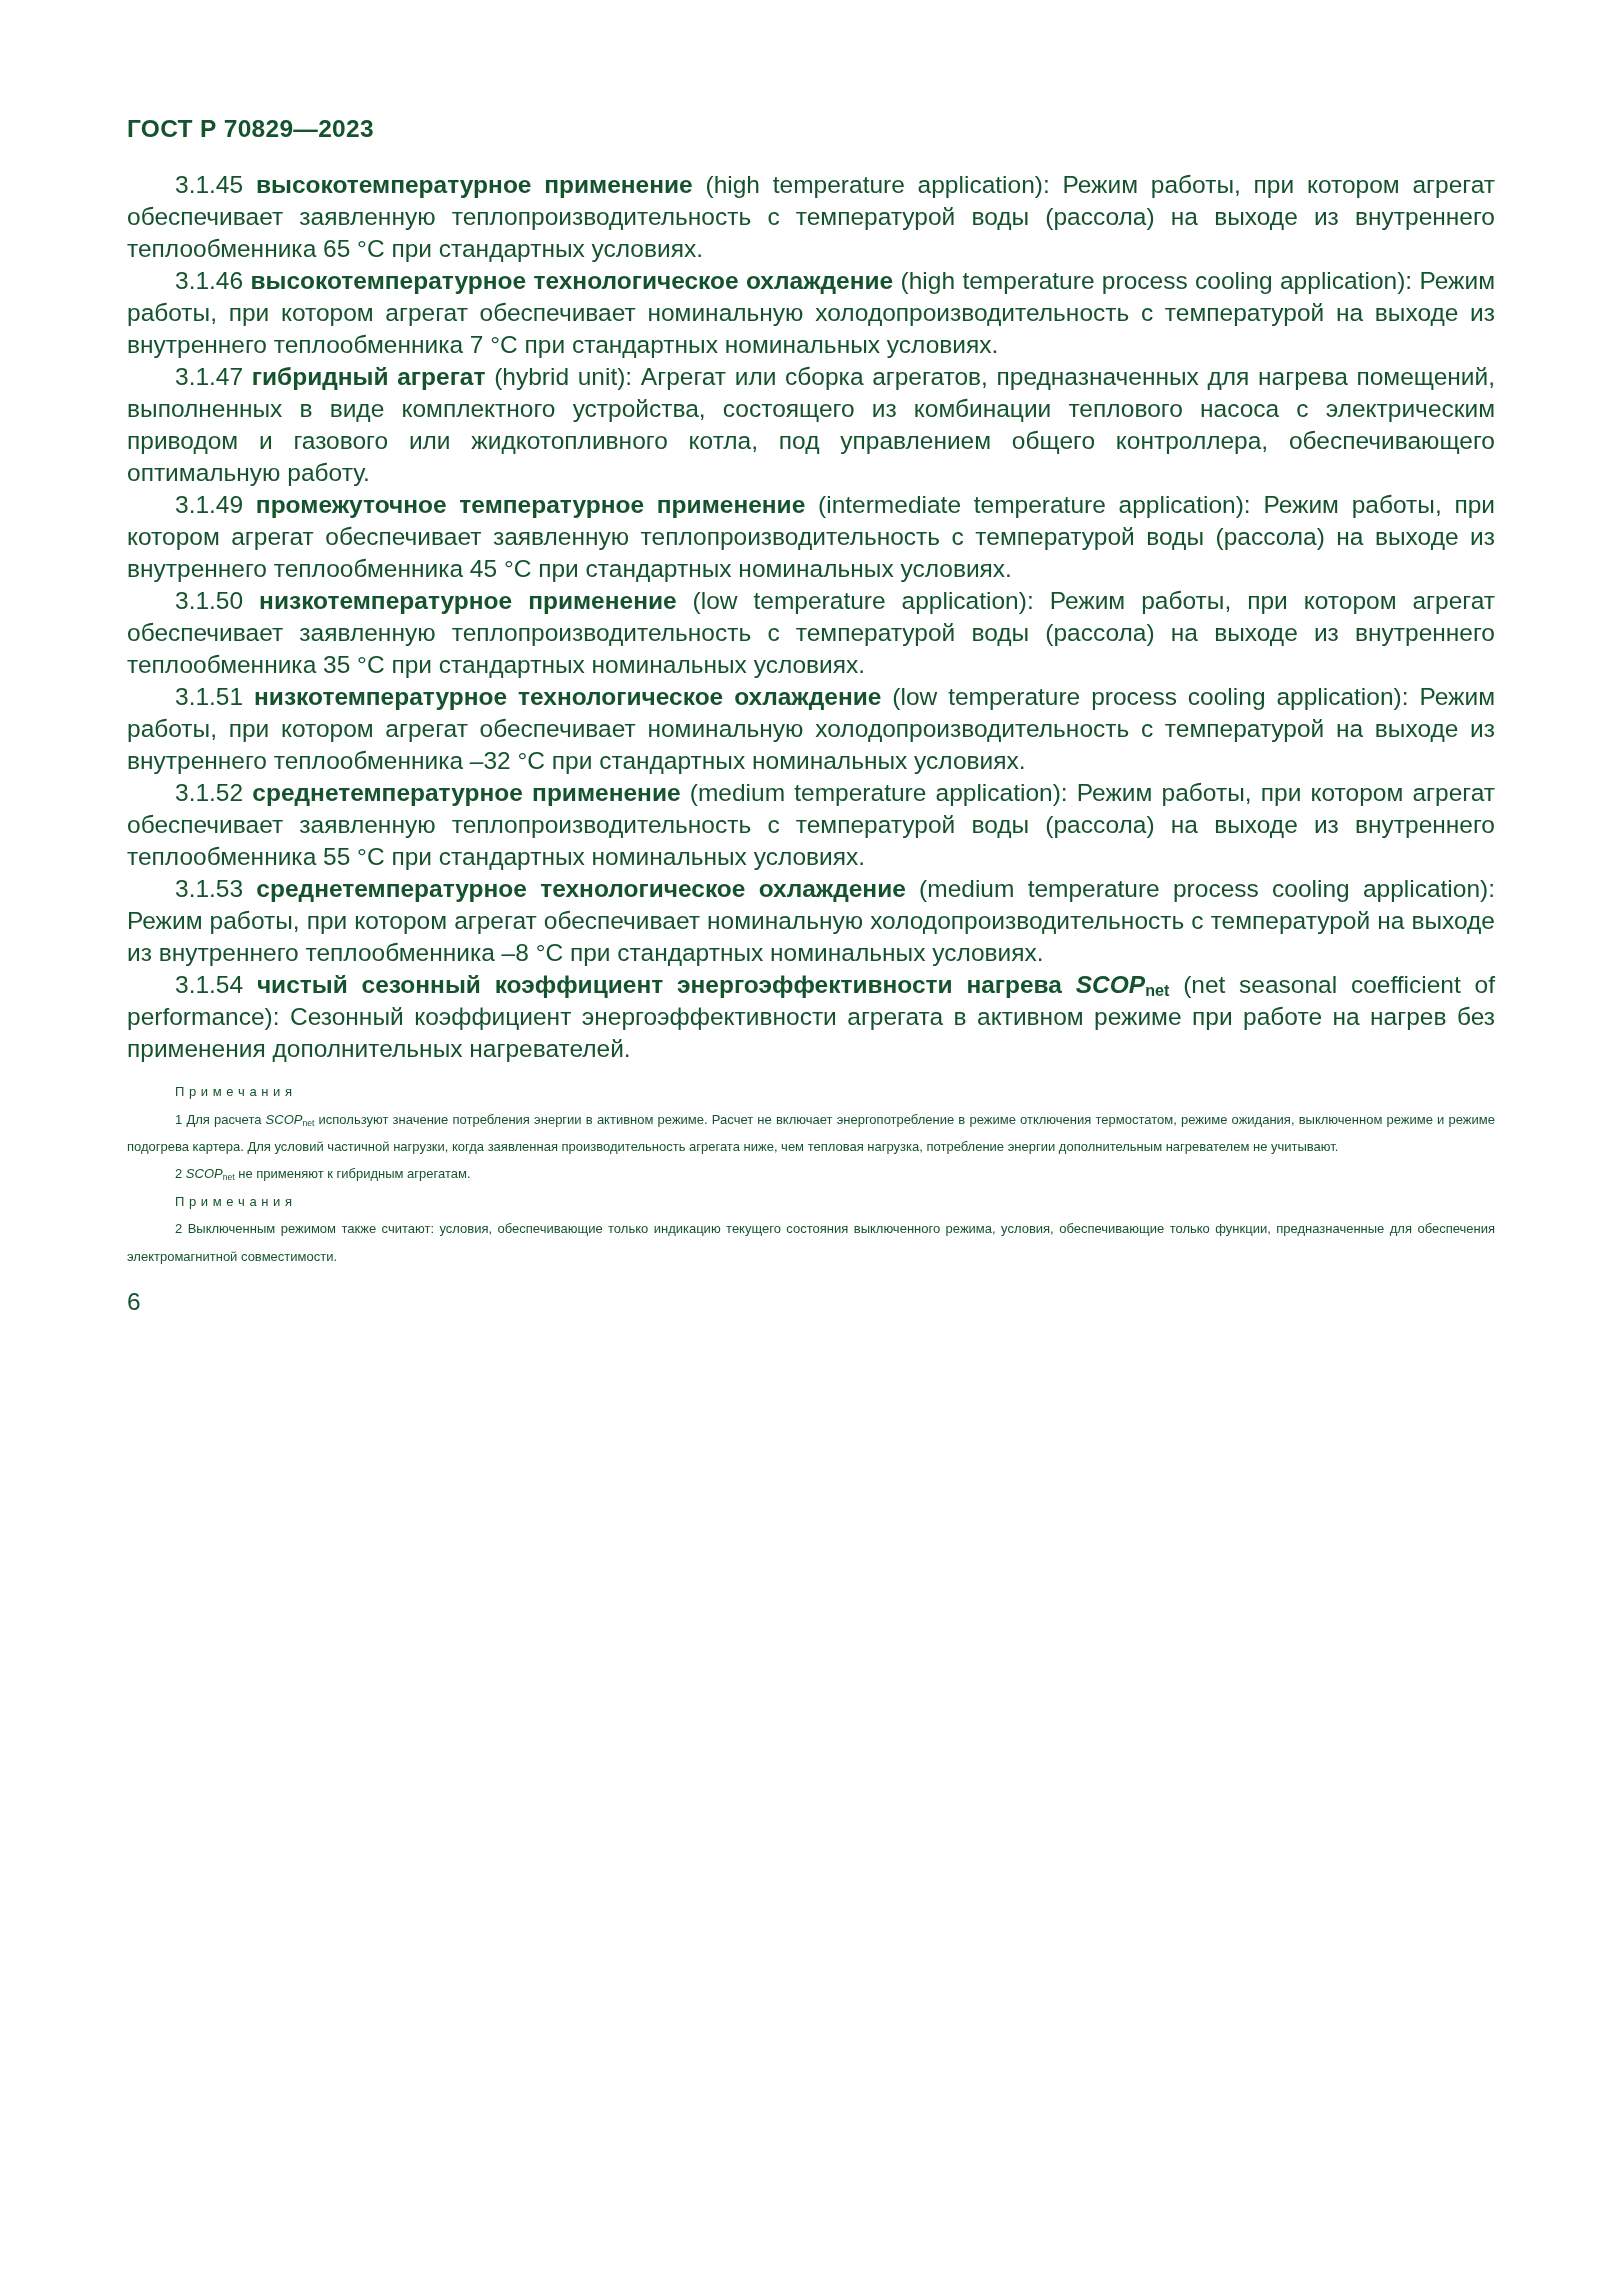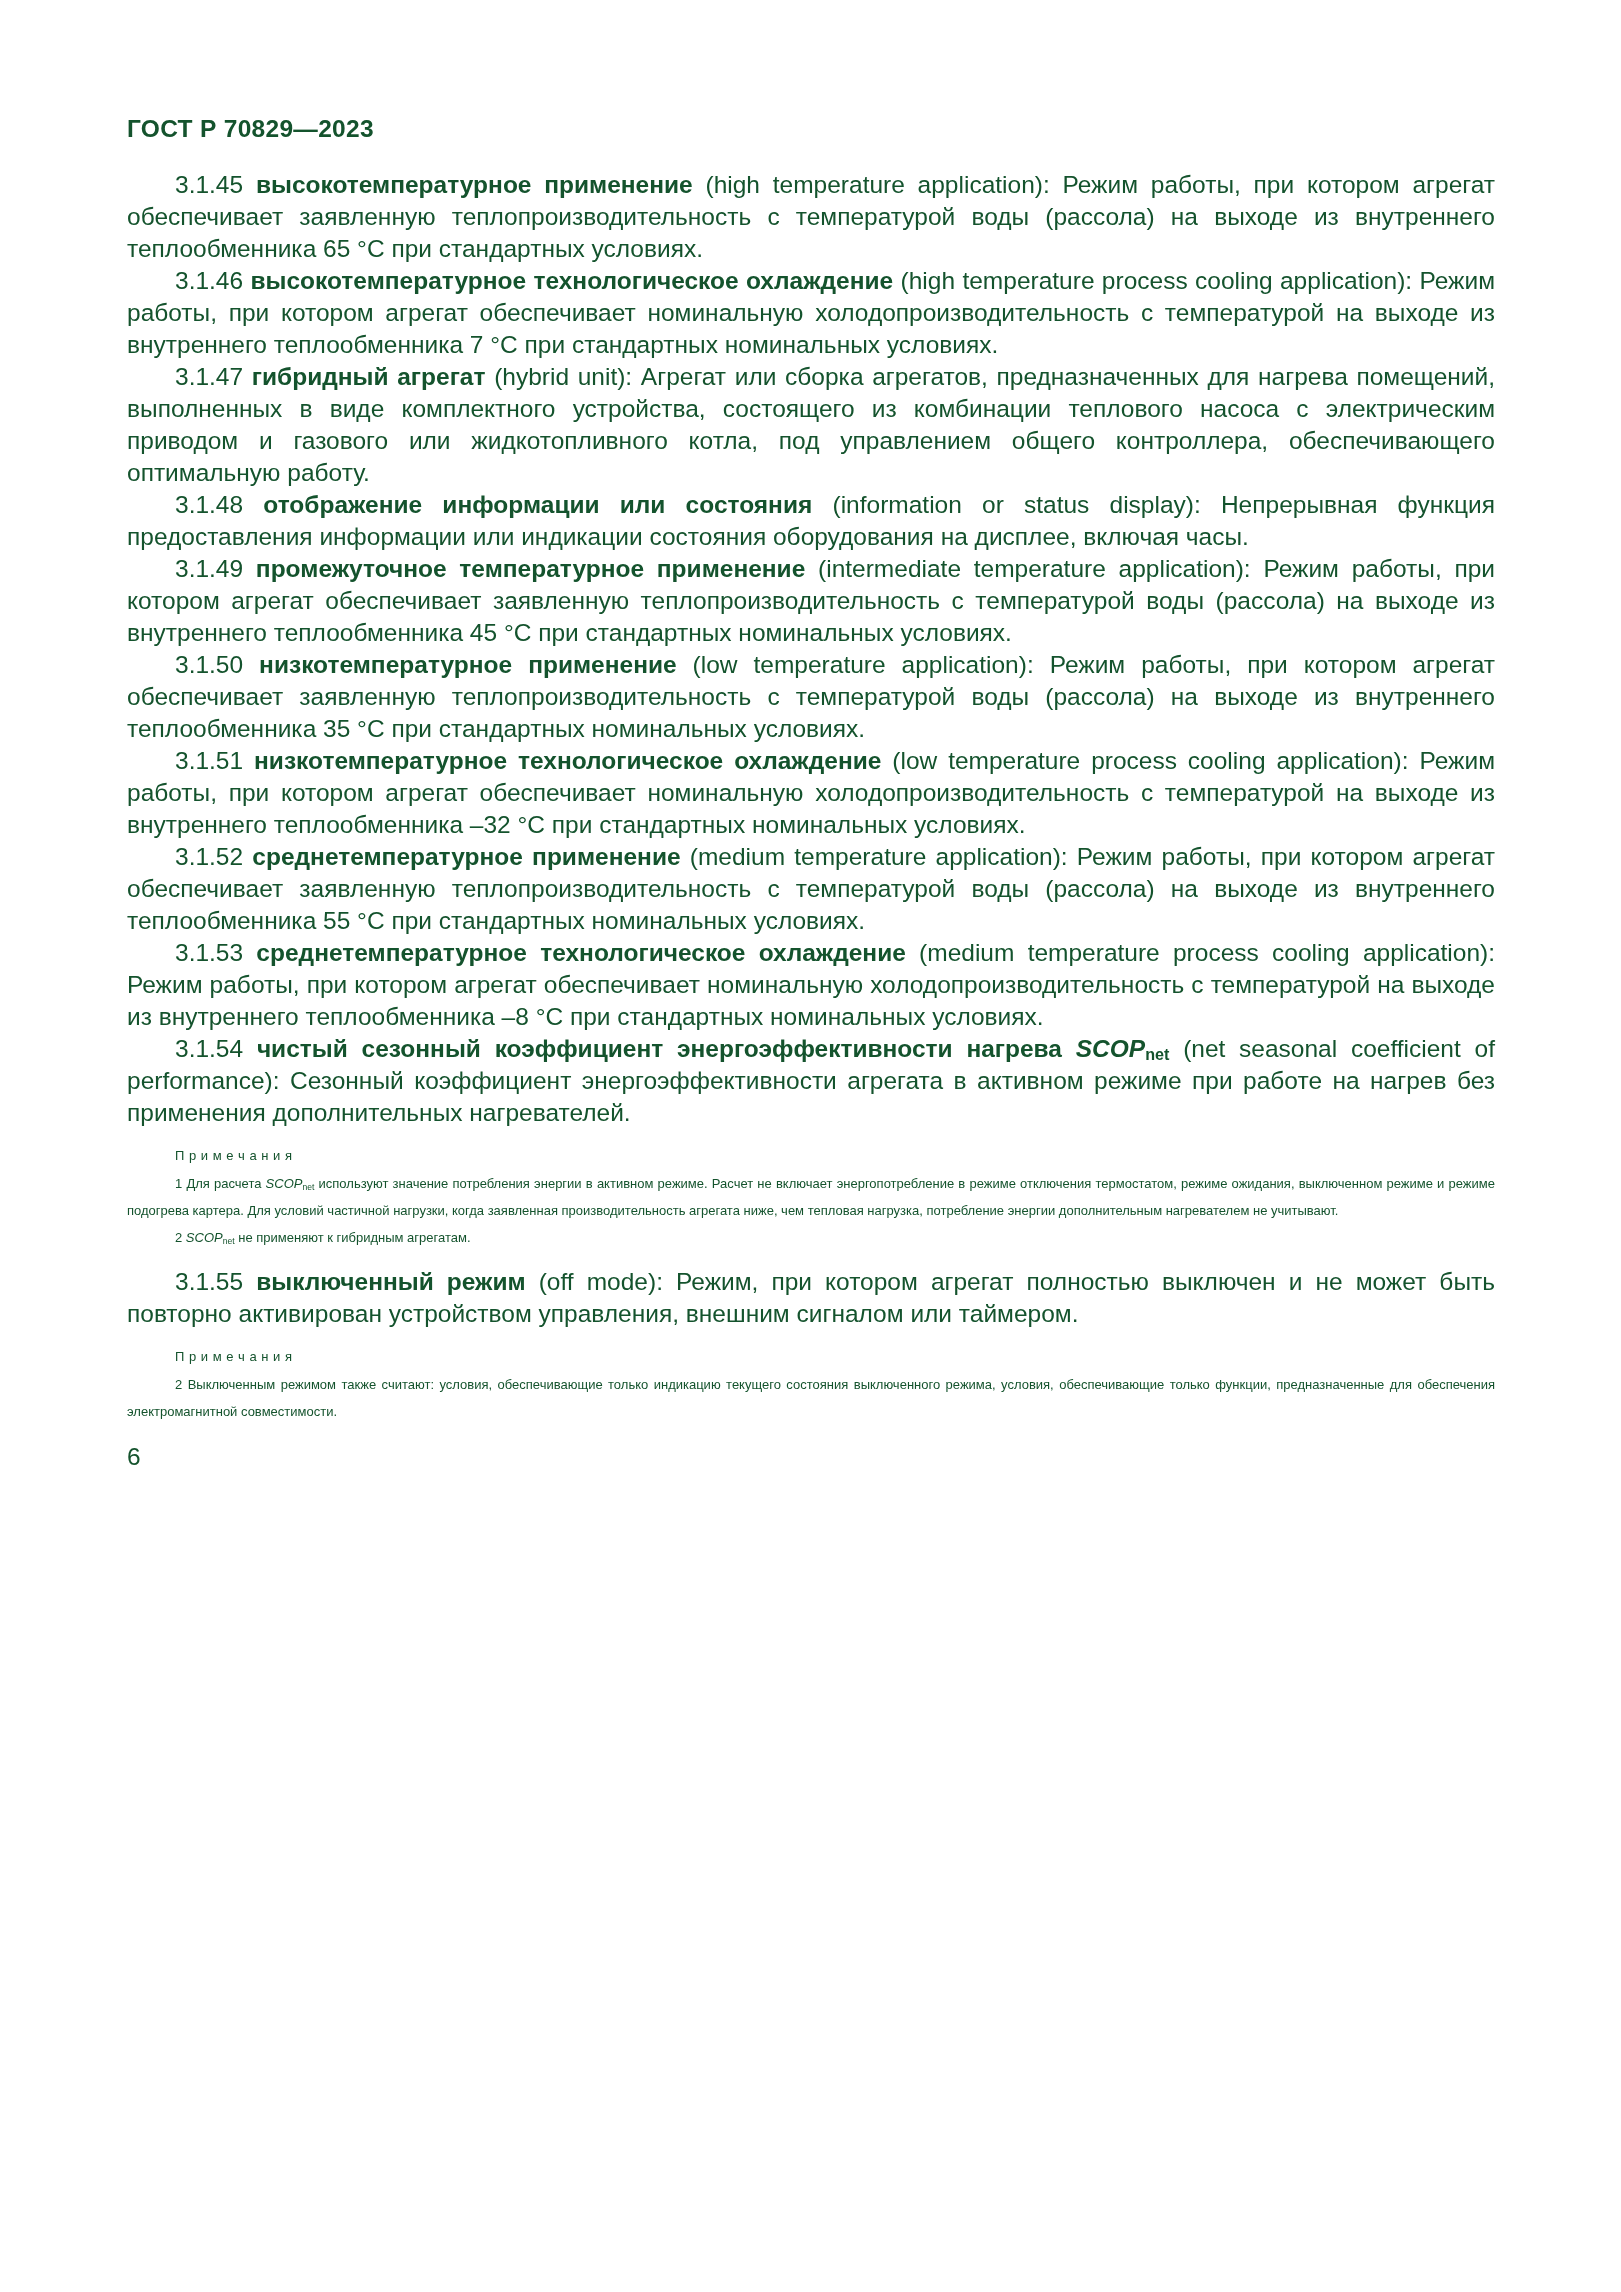--- a/index.html
+++ b/index.html
@@ -55,29 +55,27 @@
 </style>
 </head>
 <body>
 
 <div class="page">
   <div class="doc-header">ГОСТ Р 70829—2023</div>
   <div class="content">
       <p class="para body"><span>3.1.45 </span><span class="b">высокотемпературное применение </span><span>(high temperature application): Режим работы, при котором агрегат обеспечивает заявленную теплопроизводительность с температурой воды (рассола) на выходе из внутреннего теплообменника 65 °С при стандартных условиях.</span></p>
       <p class="para body"><span>3.1.46 </span><span class="b">высокотемпературное технологическое охлаждение </span><span>(high temperature process cooling application): Режим работы, при котором агрегат обеспечивает номинальную холодопроизводительность с температурой на выходе из внутреннего теплообменника 7 °С при стандартных номинальных условиях.</span></p>
       <p class="para body"><span>3.1.47 </span><span class="b">гибридный агрегат </span><span>(hybrid unit): Агрегат или сборка агрегатов, предназначенных для нагрева помещений, выполненных в виде комплектного устройства, состоящего из комбинации теплового насоса с электрическим приводом и газового или жидкотопливного котла, под управлением общего контроллера, обеспечивающего оптимальную работу.</span></p>
-      <p class="para body"><span>3.1.48 </span><span class="b">отображение информации или состояния </span><span>(information or status display): Непрерывная функция предоставления информации или индикации состояния оборудования на дисплее, включая часы.</span></p>
       <p class="para body"><span>3.1.49 </span><span class="b">промежуточное температурное применение </span><span>(intermediate temperature application): Режим работы, при котором агрегат обеспечивает заявленную теплопроизводительность с температурой воды (рассола) на выходе из внутреннего теплообменника 45 °С при стандартных номинальных условиях.</span></p>
       <p class="para body"><span>3.1.50 </span><span class="b">низкотемпературное применение </span><span>(low temperature application): Режим работы, при котором агрегат обеспечивает заявленную теплопроизводительность с температурой воды (рассола) на выходе из внутреннего теплообменника 35 °С при стандартных номинальных условиях.</span></p>
       <p class="para body"><span>3.1.51 </span><span class="b">низкотемпературное технологическое охлаждение </span><span>(low temperature process cooling application): Режим работы, при котором агрегат обеспечивает номинальную холодопроизводительность с температурой на выходе из внутреннего теплообменника –32 °С при стандартных номинальных условиях.</span></p>
       <p class="para body"><span>3.1.52 </span><span class="b">среднетемпературное применение </span><span>(medium temperature application): Режим работы, при котором агрегат обеспечивает заявленную теплопроизводительность с температурой воды (рассола) на выходе из внутреннего теплообменника 55 °С при стандартных номинальных условиях.</span></p>
       <p class="para body"><span>3.1.53 </span><span class="b">среднетемпературное технологическое охлаждение </span><span>(medium temperature process cooling application): Режим работы, при котором агрегат обеспечивает номинальную холодопроизводительность с температурой на выходе из внутреннего теплообменника –8 °С при стандартных номинальных условиях.</span></p>
       <p class="para body"><span>3.1.54 </span><span class="b">чистый сезонный коэффициент энергоэффективности нагрева </span><span class="b i">SCOP</span><sub class="b">net</sub><span> (net seasonal coefficient of performance): Сезонный коэффициент энергоэффективности агрегата в активном режиме при работе на нагрев без применения дополнительных нагревателей.</span></p>
       <p class="para note-header"><span>П р и м е ч а н и я</span></p>
       <p class="para note"><span>1 Для расчета </span><span class="i">SCOP</span><sub>net</sub><span> используют значение потребления энергии в активном режиме. Расчет не включает энергопотребление в режиме отключения термостатом, режиме ожидания, выключенном режиме и режиме подогрева картера. Для условий частичной нагрузки, когда заявленная производительность агрегата ниже, чем тепловая нагрузка, потребление энергии дополнительным нагревателем не учитывают.</span></p>
       <p class="para note"><span>2 </span><span class="i">SCOP</span><sub>net</sub><span> не применяют к гибридным агрегатам.</span></p>
-      <p class="para body"><span>3.1.55 </span><span class="b">выключенный режим </span><span>(off mode): Режим, при котором агрегат полностью выключен и не может быть повторно активирован устройством управления, внешним сигналом или таймером.</span></p>
       <p class="para note-header"><span>П р и м е ч а н и я</span></p>
       <p class="para note"><span>2 Выключенным режимом также считают: условия, обеспечивающие только индикацию текущего состояния выключенного режима, условия, обеспечивающие только функции, предназначенные для обеспечения электромагнитной совместимости.</span></p>
     </div>
   <div class="page-number">6</div>
 </div>
 
 
 </body></html>

